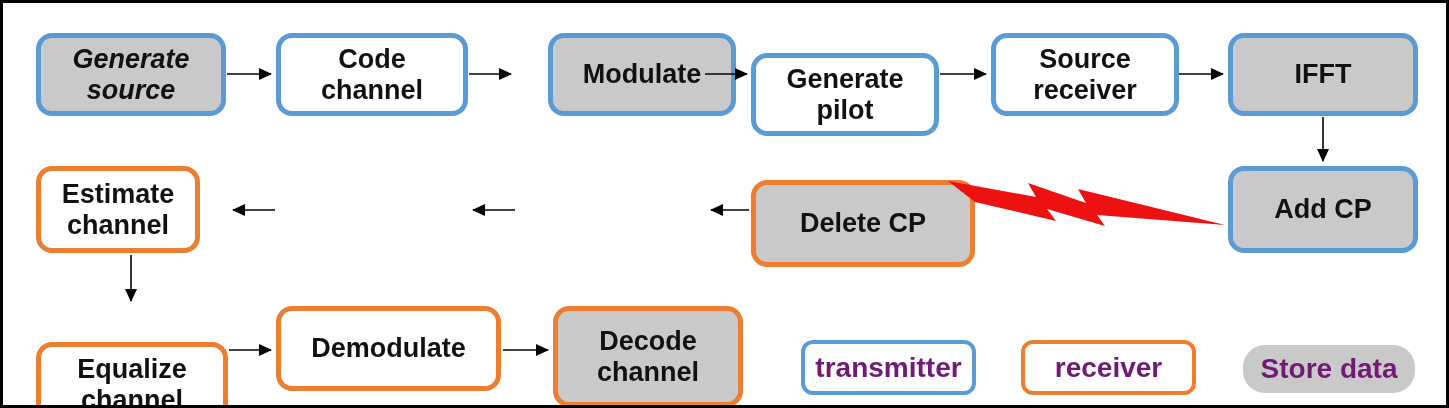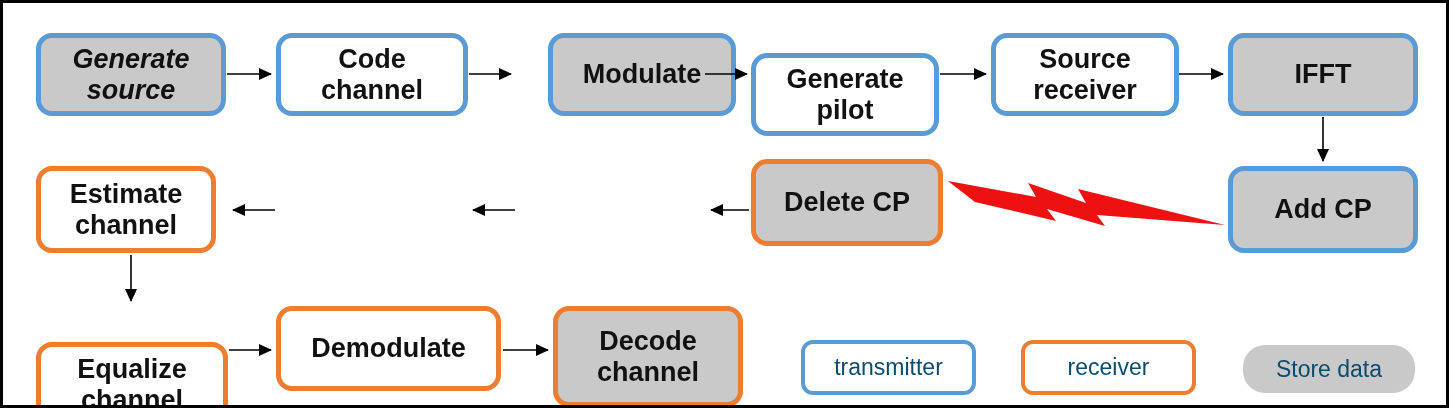--- a/index.html
+++ b/index.html
@@ -24,21 +24,21 @@
     background:#ffffff;
   }
   .b-blue{border:5px solid #5B9BD5;}
   .b-orange{border:5px solid #ED7D31;}
   .fill-gray{background:#C9C9C9;}
   .legend-box{
     position:absolute;
     box-sizing:border-box;
     display:flex;align-items:center;justify-content:center;
     text-align:center;
-    font-size:23px;font-weight:normal;color:#0c4a6e;
+    font-size:28px;font-weight:bold;color:#701a75;
     border-radius:12px;
     background:#ffffff;
   }
   .lg-blue{border:4px solid #5B9BD5;}
   .lg-orange{border:4px solid #ED7D31;}
   .lg-gray{background:#C9C9C9;border:none;border-radius:22px;}
   #overlay{position:absolute;left:0;top:0;width:1449px;height:408px;pointer-events:none;}
 </style>
 </head>
 <body>
@@ -46,22 +46,22 @@
 <div id="canvas">
 
   <div class="block b-blue fill-gray" style="left:33px;  top:30px; width:190px; height:83px;font-style:italic;">Generate source</div>
   <div class="block b-blue" style="left:273px; top:30px; width:192px; height:83px;">Code channel</div>
   <div class="block b-blue fill-gray" style="left:513px; top:30px; width:188px; height:83px;margin-left:32px;">Modulate</div>
   <div class="block b-blue" style="left:748px; top:30px; width:188px; height:83px;margin-top:20px;">Generate pilot</div>
   <div class="block b-blue" style="left:988px; top:30px; width:188px; height:83px;">Source receiver</div>
   <div class="block b-blue fill-gray" style="left:1225px;top:163px;width:190px; height:87px;">Add CP</div>
 
   <div class="block b-blue fill-gray" style="left:1225px;top:30px; width:190px; height:83px;">IFFT</div>
-  <div class="block b-orange fill-gray" style="left:748px; top:156px;width:192px; height:87px;">Delete CP</div>
-  <div class="block b-orange" style="left:33px;  top:163px;width:180px; height:87px;">Estimate channel</div>
+  <div class="block b-orange fill-gray" style="left:748px; top:177px;width:224px; height:87px;">Delete CP</div>
+  <div class="block b-orange" style="left:33px;  top:163px;width:164px; height:87px;">Estimate channel</div>
 
   <div class="block b-orange" style="left:33px;  top:303px;width:192px; height:85px;margin-top:36px;">Equalize channel</div>
   <div class="block b-orange" style="left:273px; top:303px;width:225px; height:85px;">Demodulate</div>
   <div class="block b-orange fill-gray" style="left:550px; top:303px;width:190px; height:101px;">Decode channel</div>
 
   <div class="legend-box lg-blue" style="left:798px; top:337px;width:175px;height:55px;">transmitter</div>
   <div class="legend-box lg-orange" style="left:1018px;top:337px;width:175px;height:55px;">receiver</div>
   <div class="legend-box lg-gray" style="left:1240px;top:342px;width:172px;height:48px;">Store data</div>
 
   <svg id="overlay" viewBox="0 0 1449 408" xmlns="http://www.w3.org/2000/svg">

